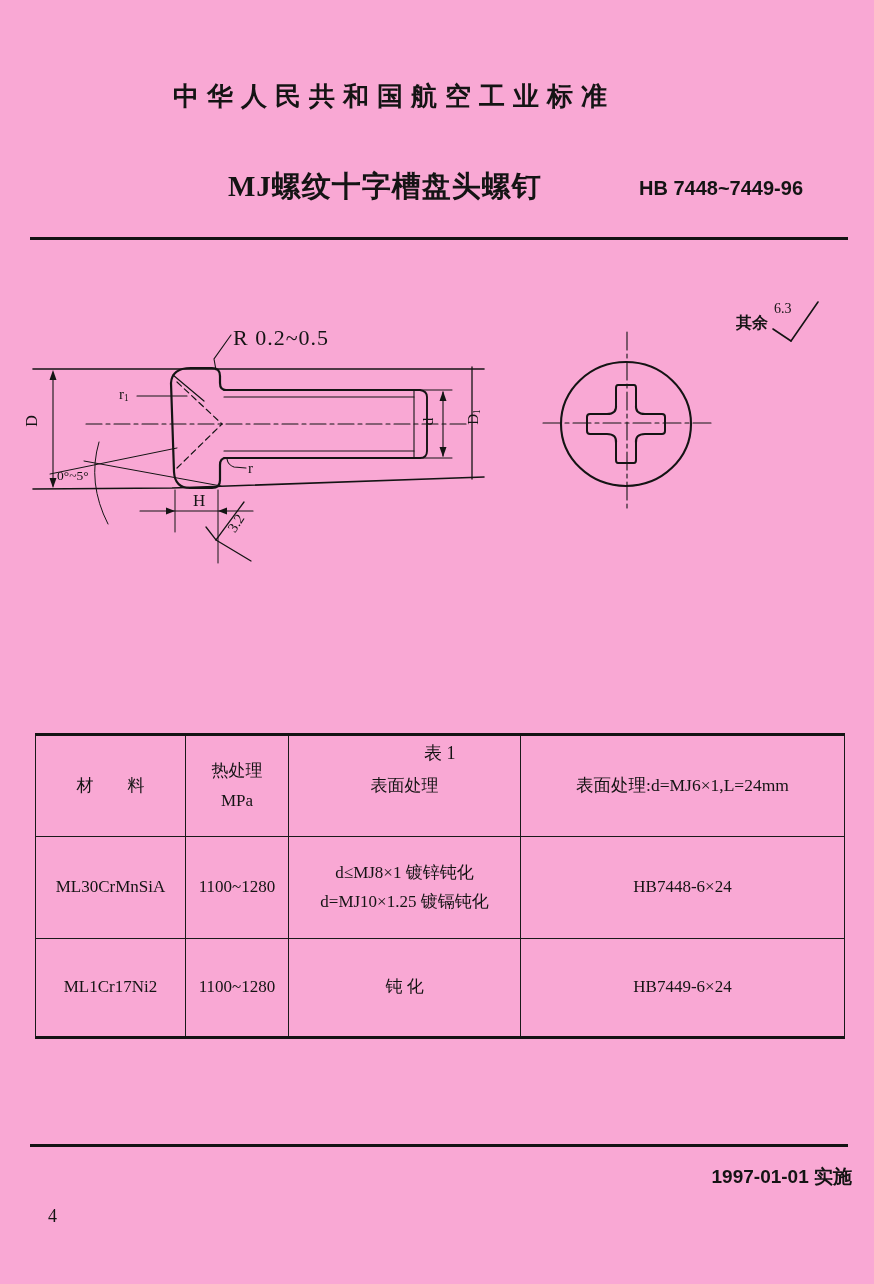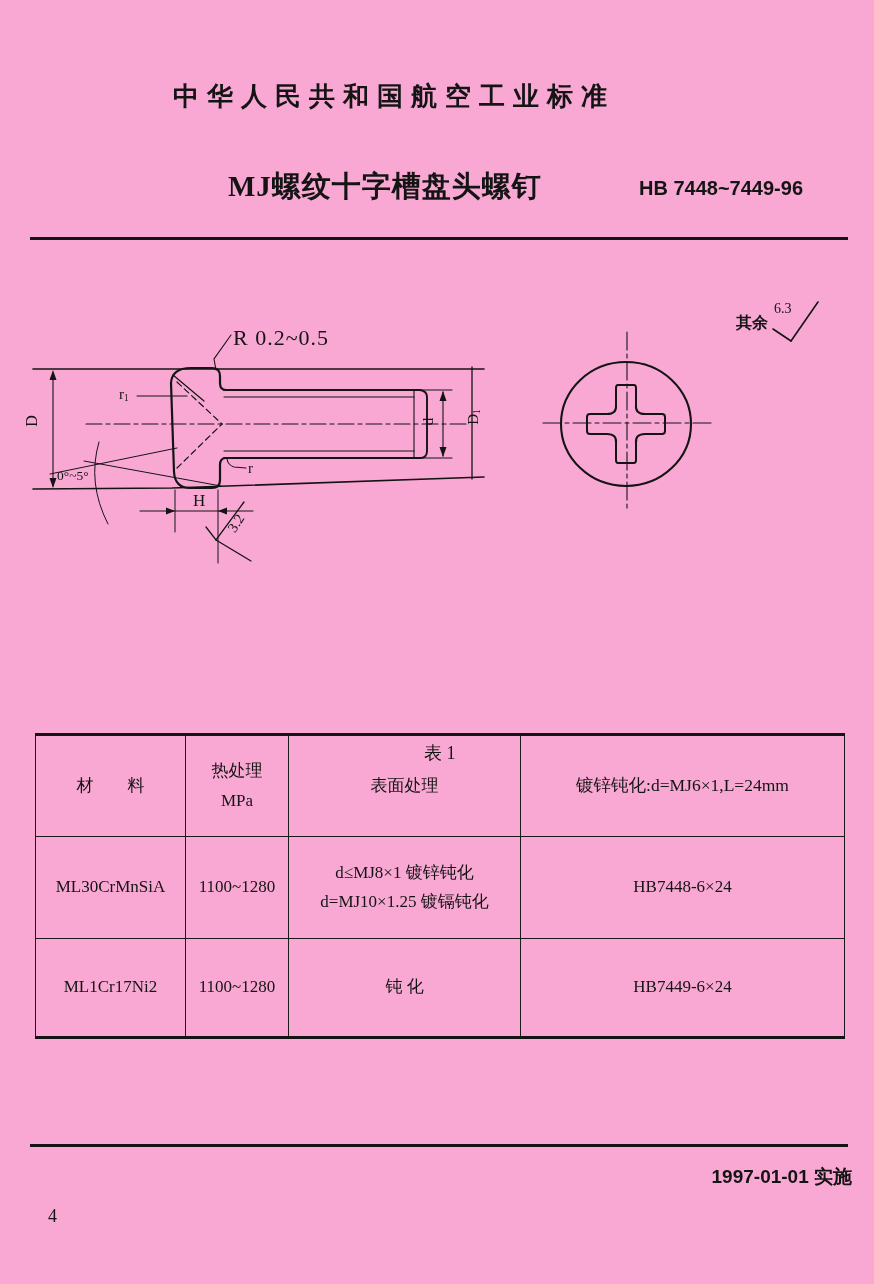--- a/index.html
+++ b/index.html
@@ -149,21 +149,21 @@
           <col style="width:103px">
           <col style="width:232px">
           <col>
       </colgroup>
       <tbody>
         <tr class="hrow">
           <th style="height:100px;">材　　料</th>
           <th style="line-height:1.75;">热处理
 MPa</th>
           <th>表面处理</th>
-          <th style="font-size:17.5px;">镀锌钝化:d=MJ6×1,L=24mm</th>
+          <th style="font-size:17.5px;">表面处理:d=MJ6×1,L=24mm</th>
         </tr>
         <tr>
           <td class="lat" style="height:101px;">ML30CrMnSiA</td>
           <td class="lat">1100~1280</td>
           <td>d≤MJ8×1 镀锌钝化
 d=MJ10×1.25 镀镉钝化</td>
           <td>HB7448-6×24</td>
         </tr>
         <tr class="lrow">
           <td class="lat" style="height:97px;">ML1Cr17Ni2</td>

